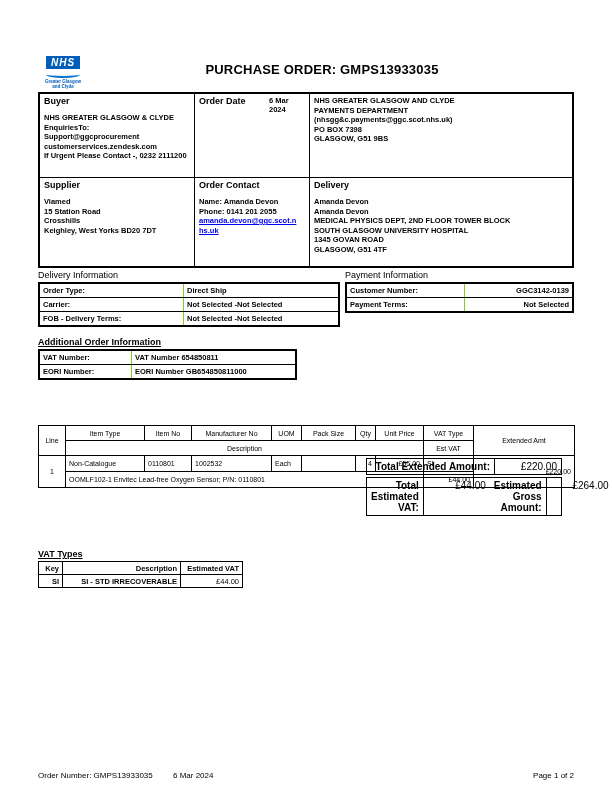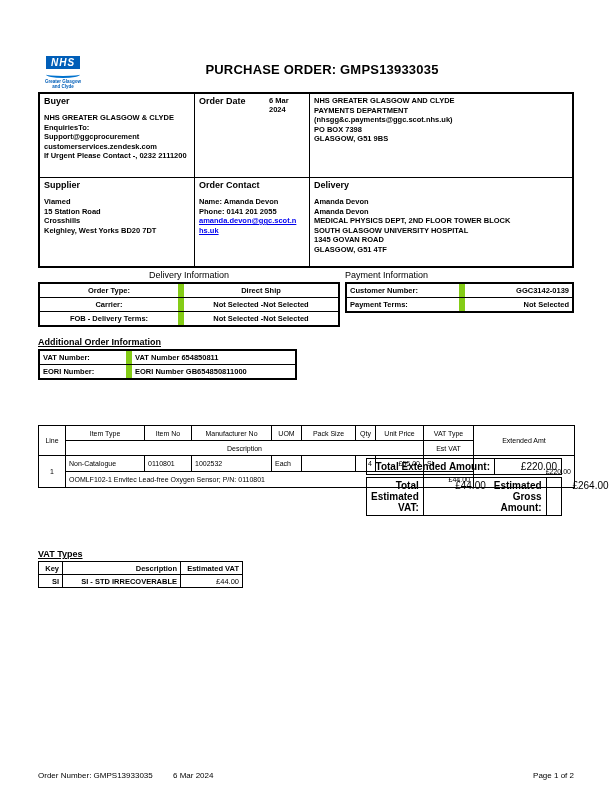--- a/index.html
+++ b/index.html
@@ -38,21 +38,21 @@
   .od-row { display:flex; justify-content:space-between; }
   .od-value { width:36px; font-size:7.5px; line-height:9px; }
   .email-link { color:#0000EE; text-decoration:underline; word-break:break-all; display:inline-block; width:100px; line-height:9.5px; }
   
   .sec-title { font-size:9px; margin-bottom:2px; }
   .sec-title.bold-u { font-weight:bold; text-decoration:underline; }
   .info-block { position:absolute; font-size:7.5px; }
   .info-table { border:2px solid #000; }
   .info-row { display:flex; border-bottom:1px solid #000; }
   .info-row:last-child { border-bottom:none; }
-  .info-label { font-weight:bold; padding:2px 3px; border-right:6px solid #84cc16; box-sizing:border-box; }
+  .info-label { font-weight:bold; padding:2px 3px; border-right:1px solid #84cc16; box-sizing:border-box; }
   .info-value { font-weight:bold; padding:2px 3px; flex:1; }
   .info-value.right { text-align:right; }
   
   table.items {
     position:absolute; left:38px; top:425px; width:536px;
     border-collapse:collapse; table-layout:fixed; font-size:7px;
   }
   table.items th, table.items td {
     border:1px solid #000; padding:1px 3px; font-weight:normal; overflow:hidden; white-space:nowrap;
   }
@@ -147,21 +147,21 @@
         <div>Amanda Devon</div>
         <div>Amanda Devon</div>
         <div>MEDICAL PHYSICS DEPT, 2ND FLOOR TOWER BLOCK</div>
         <div>SOUTH GLASGOW UNIVERSITY HOSPITAL</div>
         <div>1345 GOVAN ROAD</div>
         <div>GLASGOW,  G51 4TF</div>
       </div>
     </div>
   </div>
 
-  <div class="info-block" style="left:38px; top:270px; width:302px;text-align:center;">
+  <div class="info-block" style="left:38px; top:270px; width:302px;">
     <div class="sec-title">Delivery Information</div>
     <div class="info-table">
       <div class="info-row">
         <div class="info-label" style="width:144px;">Order Type:</div>
         <div class="info-value">Direct Ship</div>
       </div>
       <div class="info-row">
         <div class="info-label" style="width:144px;">Carrier:</div>
         <div class="info-value">Not Selected  -Not Selected</div>
       </div>

